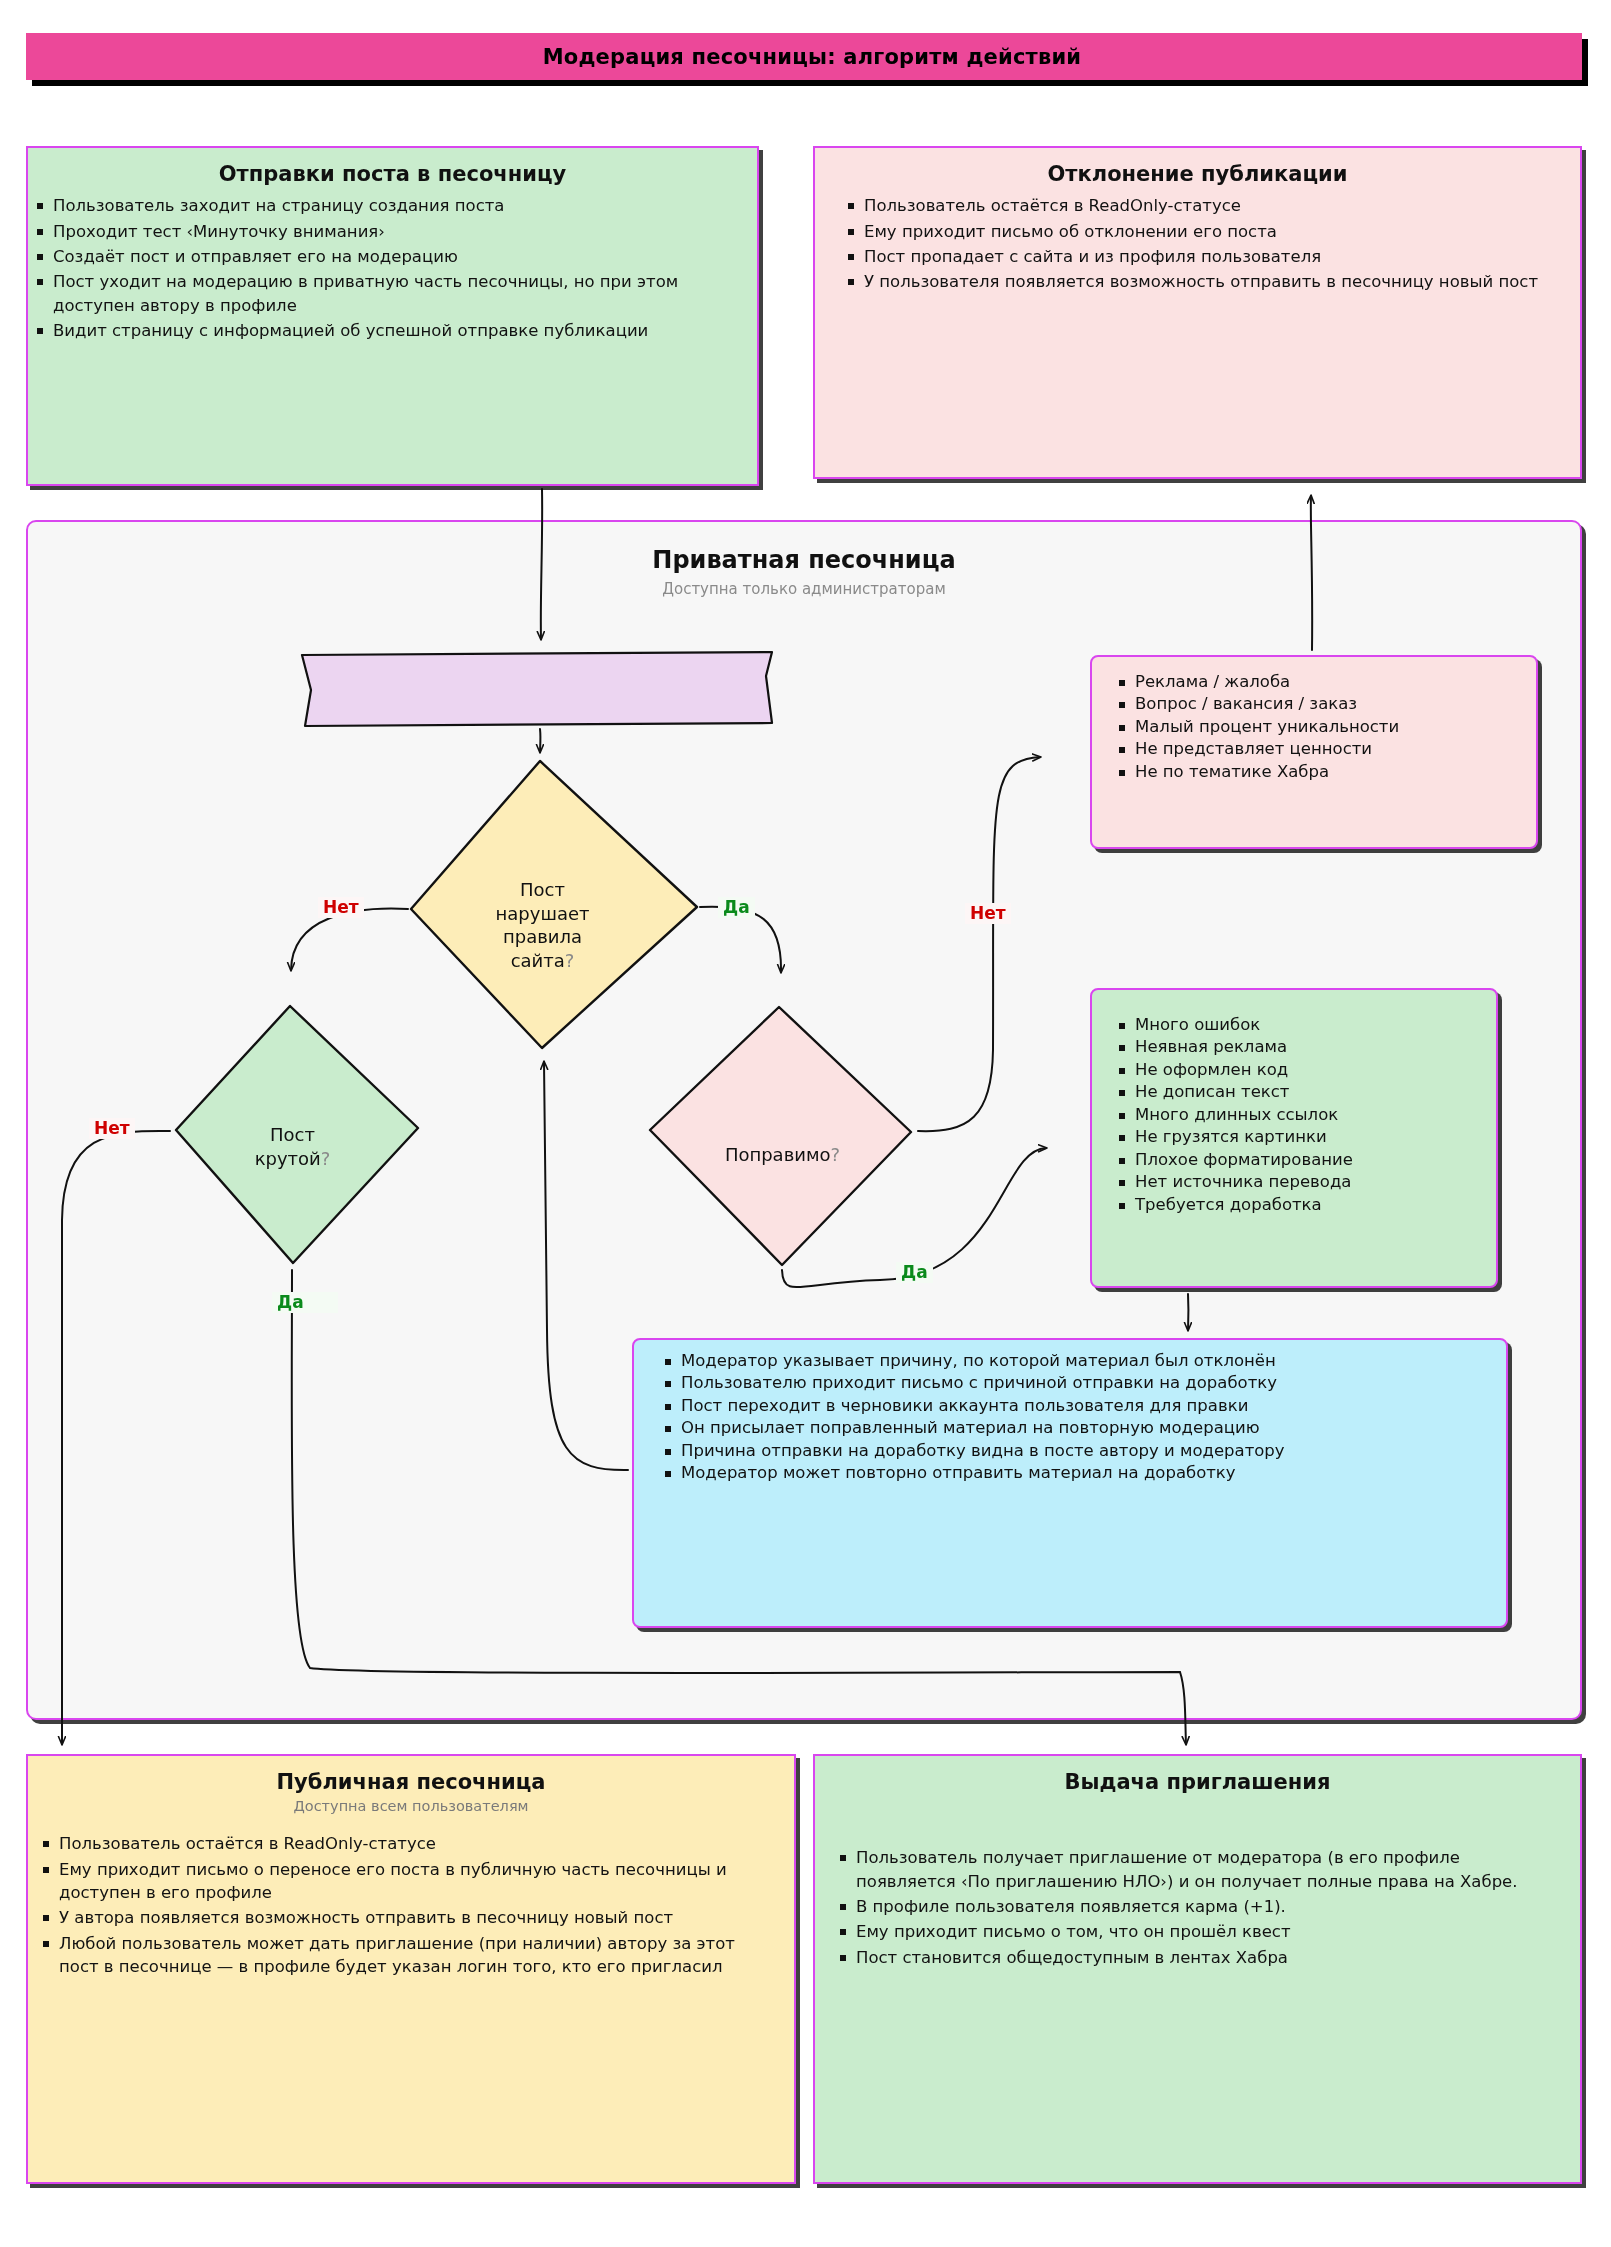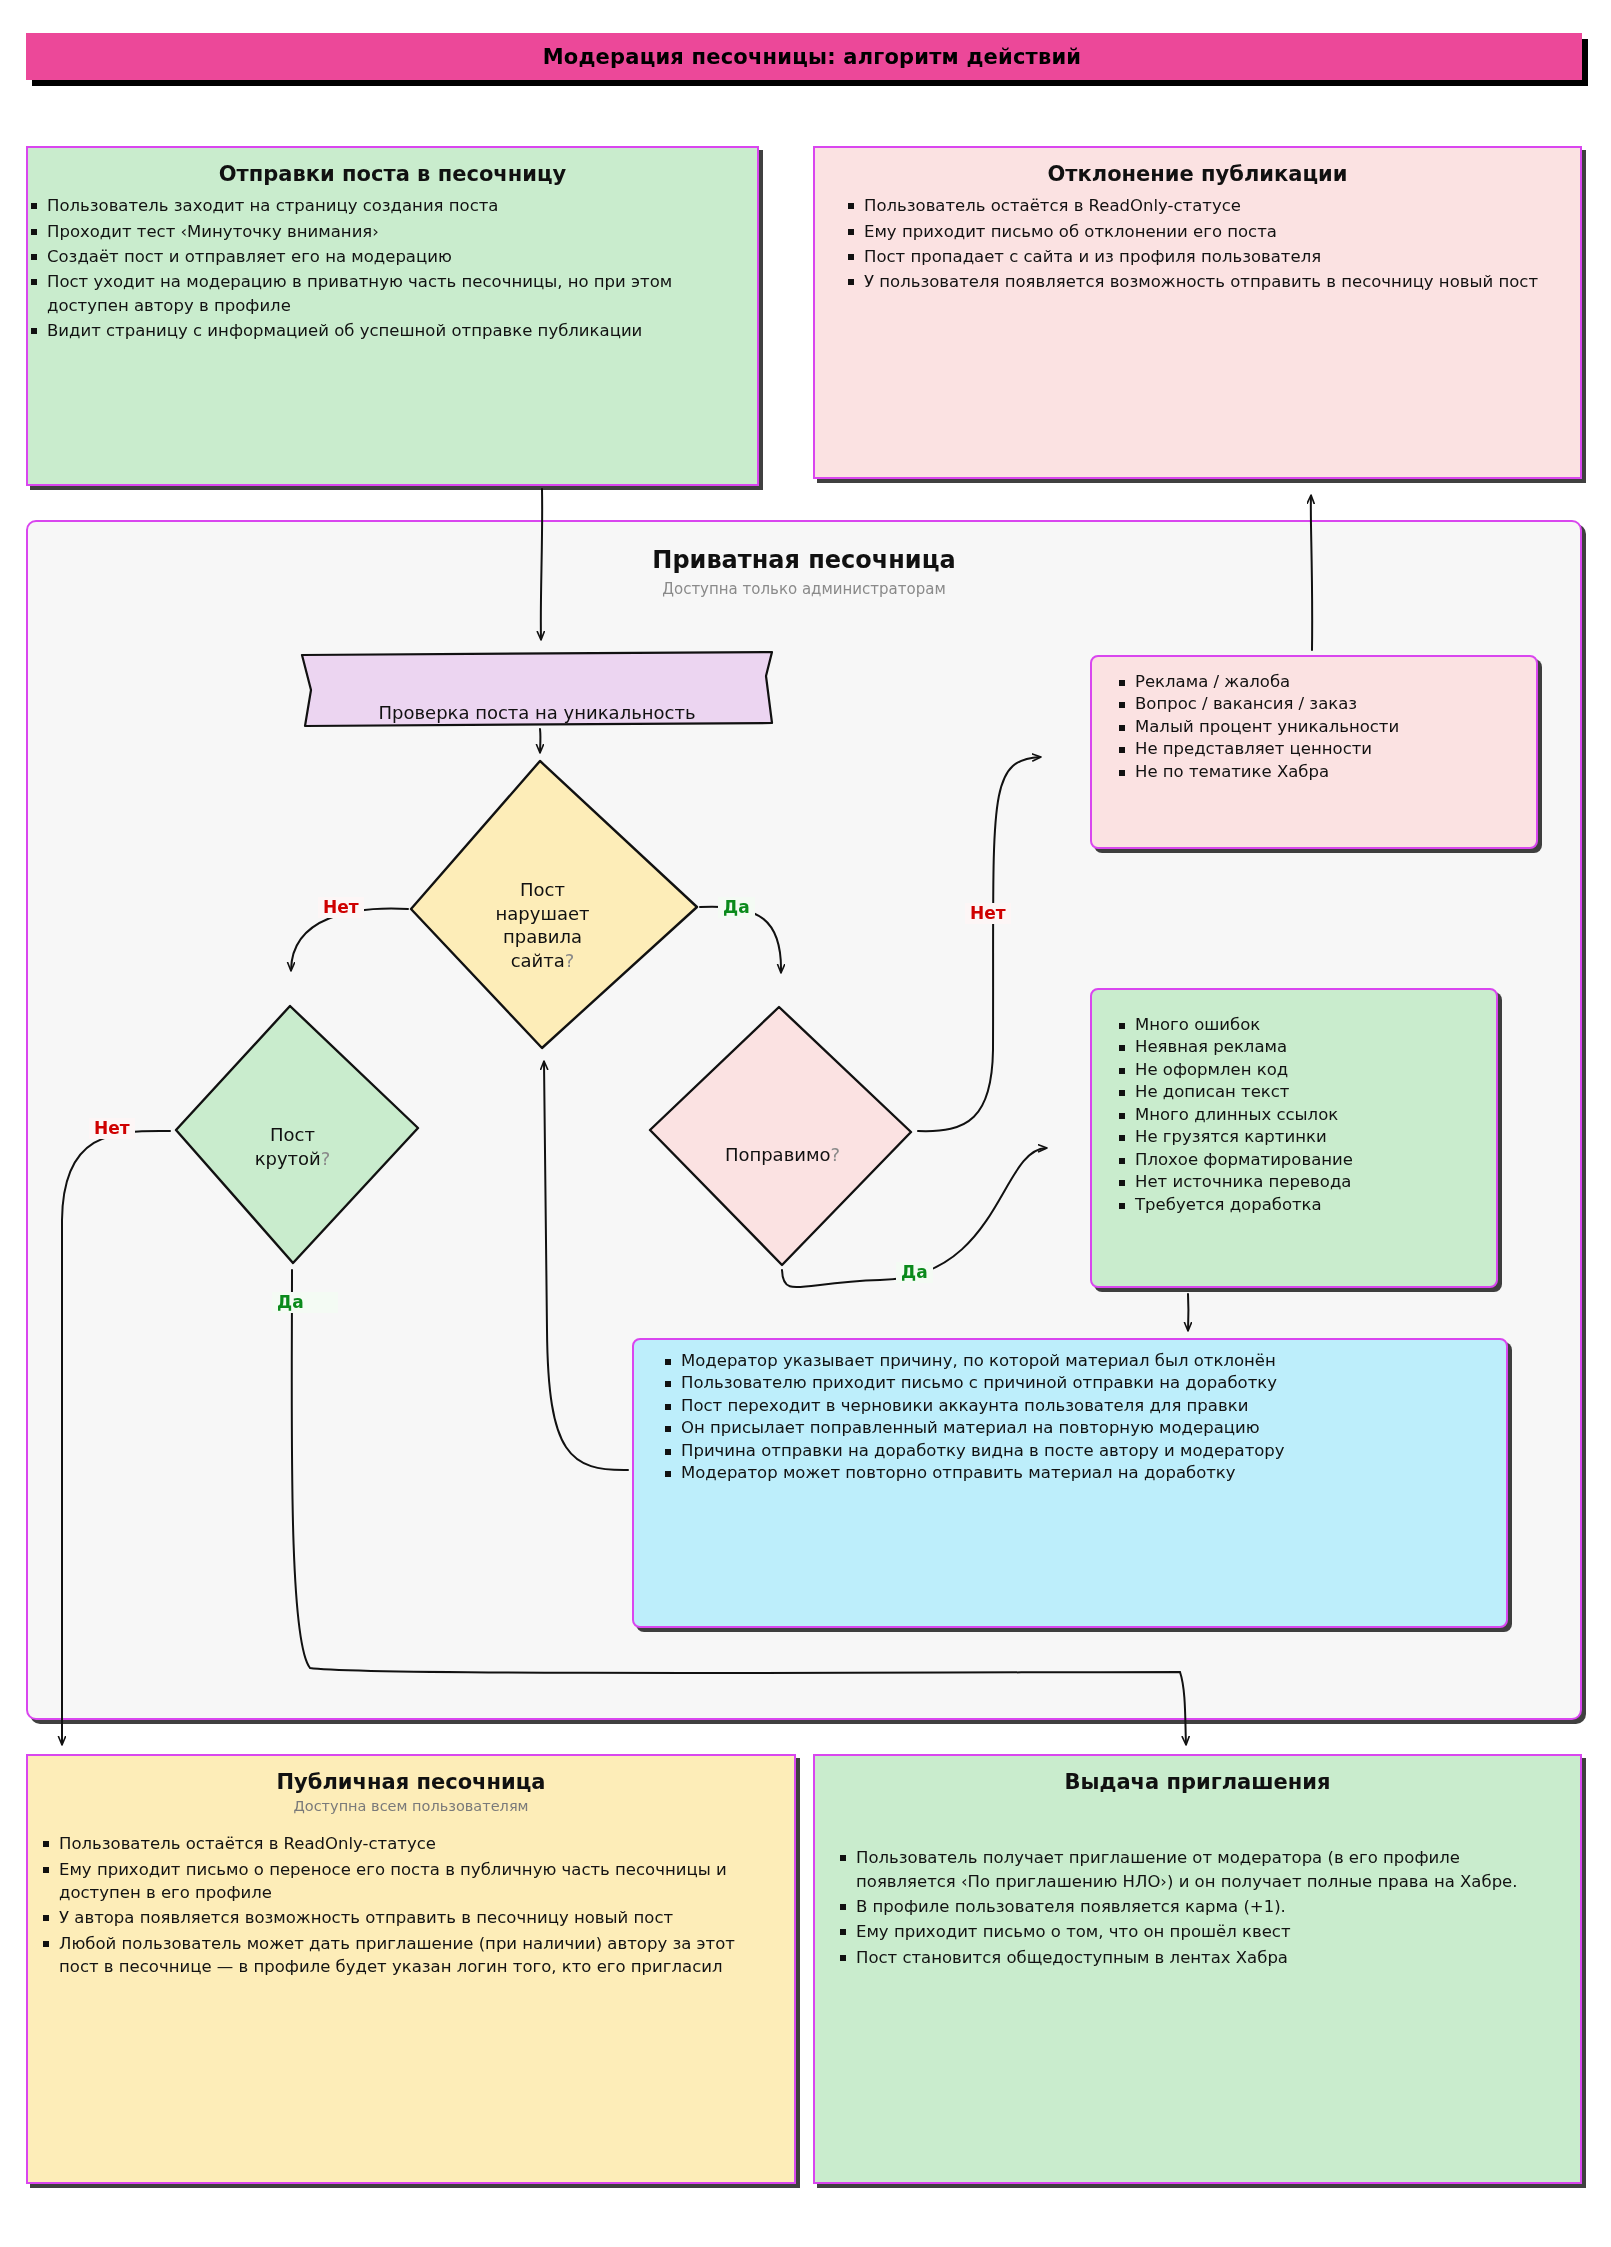--- a/index.html
+++ b/index.html
@@ -50,21 +50,21 @@
   }
   .panel-sub {
     text-align: center;
     font-size: 14.5px;
     color: #7a7a7a;
     margin: 0 0 6px 0;
   }
   .panel-list {
     list-style: none;
     margin: 8px 0 0 0;
-    padding: 0 16px 0 2px;
+    padding: 0 16px 0 8px;
   }
   .panel-list li {
     position: relative;
     font-size: 16.5px;
     line-height: 1.42;
     color: #121212;
     padding-left: 17px;
     margin-bottom: 2px;
   }
   .panel-list li::before {
@@ -181,23 +181,20 @@
 
     <path d="M1188,1294 C1189,1315 1188,1325 1188,1330" fill="none" stroke="#111" stroke-width="2" stroke-linecap="round" marker-end="url(#arrow)"></path>
 
     <path d="M628,1470 C570,1471 548,1455 547,1330 C546,1180 545,1110 544,1062" fill="none" stroke="#111" stroke-width="2" stroke-linecap="round" marker-end="url(#arrow)"></path>
 
     <path d="M292,1270 C292,1420 288,1640 310,1668 C360,1676 1000,1672 1180,1672 C1186,1690 1185,1720 1186,1744" fill="none" stroke="#111" stroke-width="2" stroke-linecap="round" marker-end="url(#arrow)"></path>
 
     <path d="M170,1131 C110,1130 63,1134 62,1220 C61,1450 62,1680 62,1744" fill="none" stroke="#111" stroke-width="2" stroke-linecap="round" marker-end="url(#arrow)"></path>
   </svg>
 
-  <div class="node-label" id="lbl-uniqueness" style="left:302px; top:678px; width:470px;">
-    <span>Проверка поста на уникальность</span>
-  </div>
 
   <div class="node-label" id="lbl-violates" style="left:440px; top:855px; width:205px;">
     <span>Пост
 нарушает
 правила
 сайта</span><span class="qmark">?</span>
   </div>
 
   <div class="node-label" id="lbl-cool" style="left:200px; top:1100px; width:185px;">
     <span>Пост

